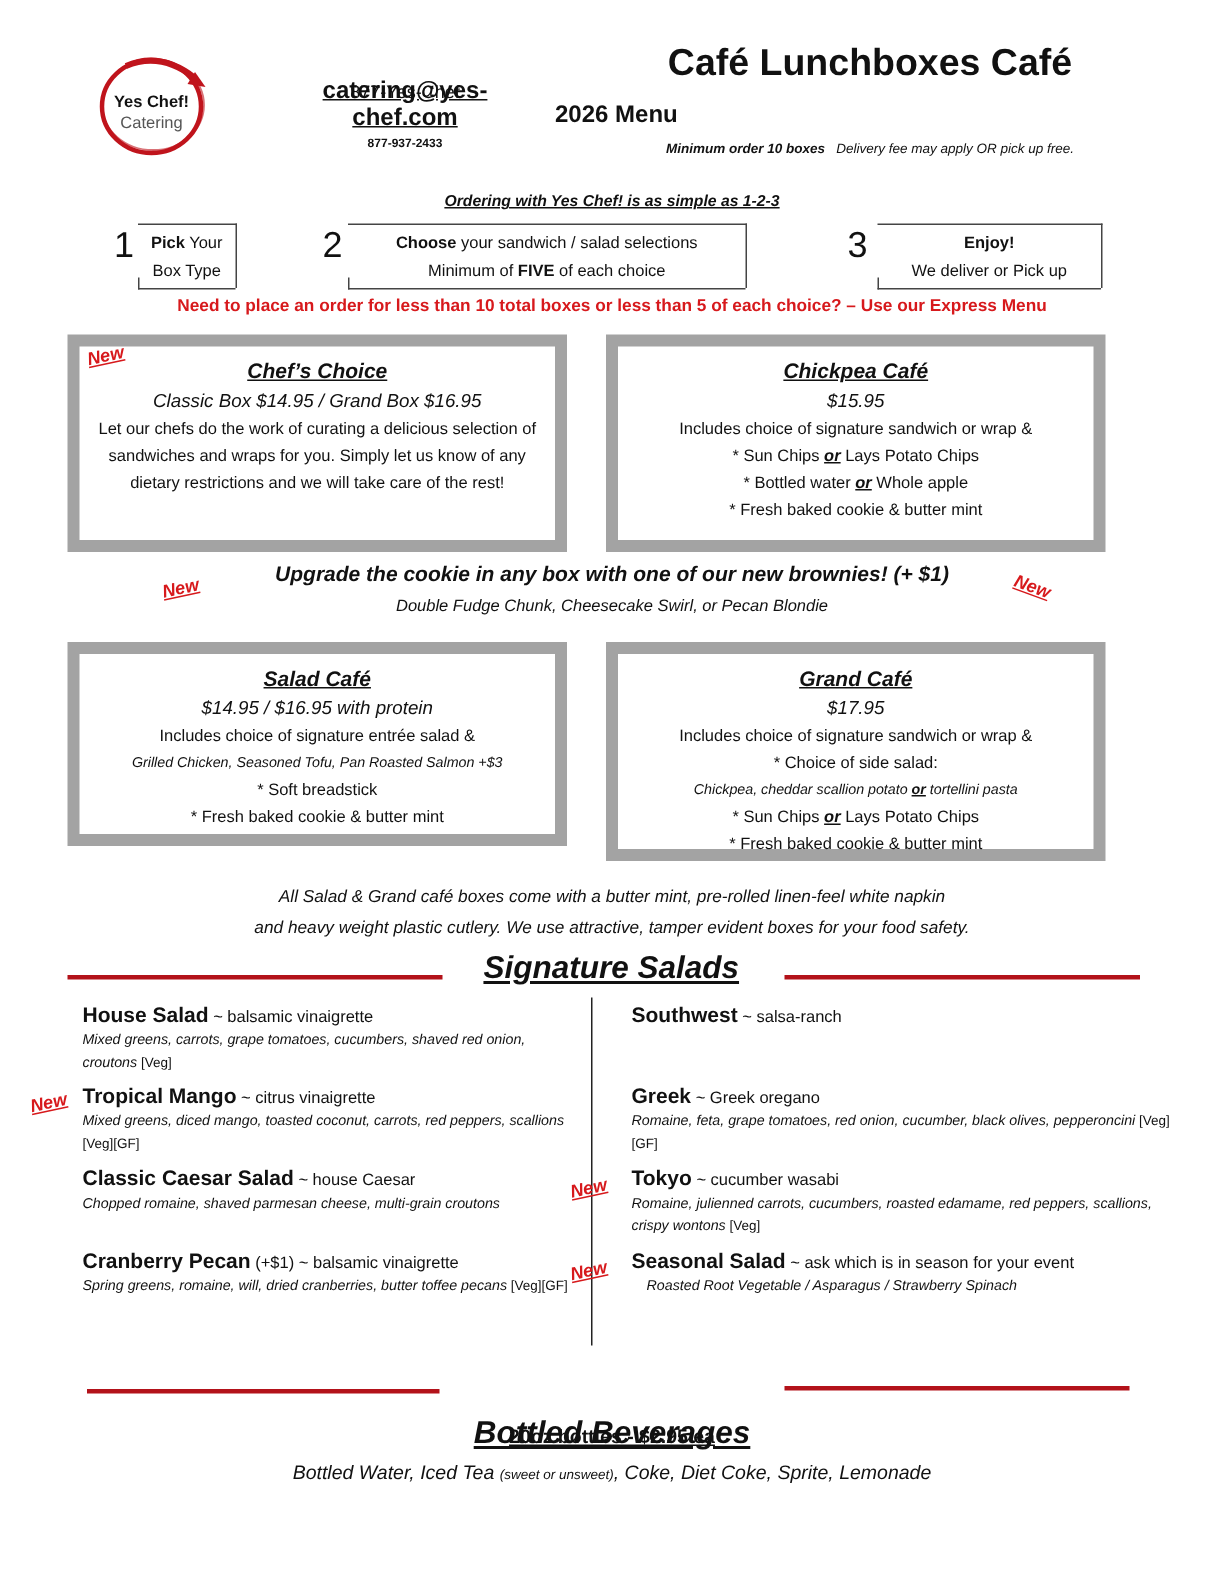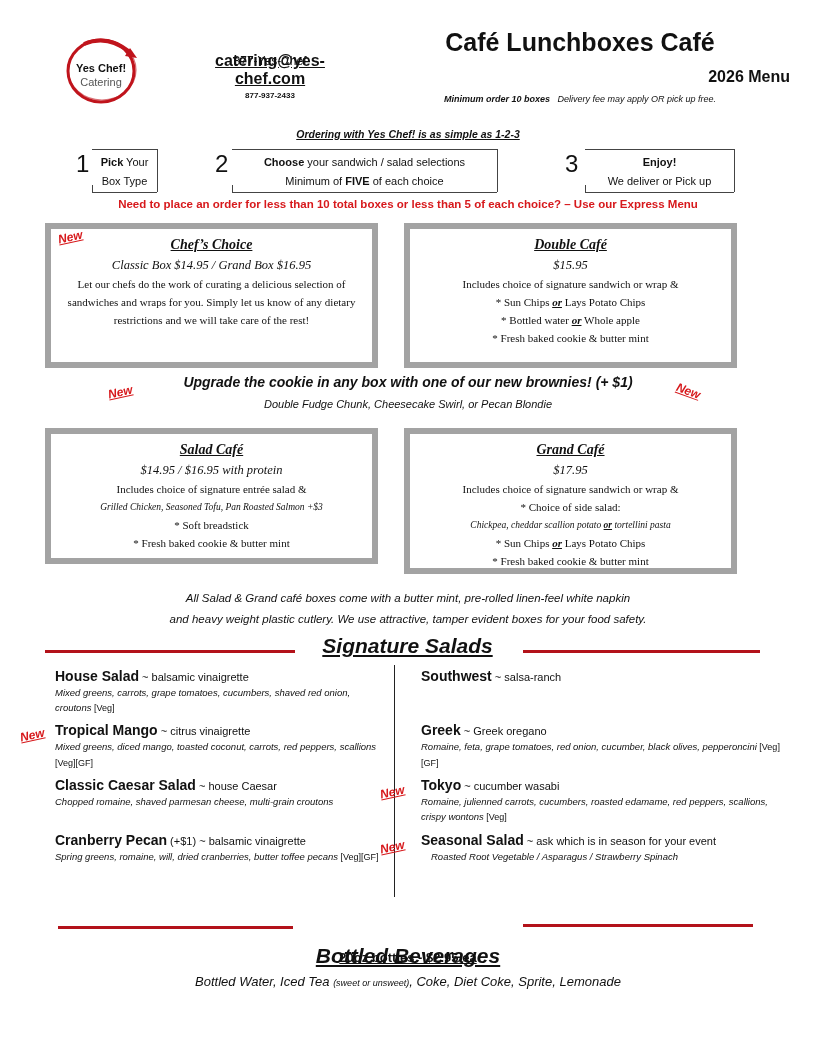--- a/index.html
+++ b/index.html
@@ -15,36 +15,36 @@
   .logo-text2 { left: 62px; top: 76px; width: 78px; font-size: 11px; color: #555; text-align: center; }
 
   
   .contact { left: 180px; width: 180px; text-align: center; }
   .contact-email { top: 52px; font-size: 16px; font-weight: bold; text-decoration: underline; }
   .contact-phone { top: 54px; font-size: 12px; font-weight: normal; }
   .contact-num { top: 91px; font-size: 8px; font-weight: bold; }
 
   
   .title { left: 370px; width: 420px; top: 28px; font-size: 25px; font-weight: bold; text-align: center; }
-  .subtitle { left: 370px; width: 420px; top: 68px; font-size: 16px; font-weight: bold; text-align: right; }
+  .subtitle { left: 370px; width: 420px; top: 68px; font-size: 16px; font-weight: bold; text-align: left; }
   .min-order { left: 370px; width: 420px; top: 94px; font-size: 9px; text-align: center; font-style: italic; }
   .min-order b { font-weight: bold; }
 
   .ordering { left: 0; width: 816px; top: 128px; font-size: 10.5px; font-weight: bold; font-style: italic; text-decoration: underline; text-align: center; }
 
   
   .step-num { font-size: 24px; top: 150px; }
   .step-box { top: 149px; height: 43px; border-top: 1px solid #444; border-right: 1px solid #444; font-size: 11px; text-align: center; line-height: 19px; padding-top: 3px; }
   .step-box::before { content: ""; position: absolute; left: 0; bottom: -1px; width: 1px; height: 8px; background: #444; }
   .step-box::after { content: ""; position: absolute; left: 0; bottom: -1px; width: 100%; height: 1px; background: #444; }
 
   .express { left: 0; width: 816px; top: 198px; font-size: 11.5px; font-weight: bold; color: #d7191c; text-align: center; }
 
   
-  .box { border: 6px solid #a3a3a3; text-align: center; font-size: 11px; line-height: 18px; padding-top: 6px; font-family: Liberation Serif, serif; }
+  .box { border: 8px solid #a3a3a3; text-align: center; font-size: 11px; line-height: 18px; padding-top: 6px; }
   .box-title { font-size: 14px; font-weight: bold; font-style: italic; text-decoration: underline; line-height: 20px; }
   .box-price { font-size: 12.5px; font-style: italic; line-height: 20px; }
   .box-small { font-size: 9.5px; font-style: italic; }
 
   .new { font-family: "Liberation Sans", sans-serif; font-style: italic; font-weight: bold; color: #d7191c; font-size: 12px; text-decoration: underline; transform: rotate(-12deg); display: inline-block; }
   .new-right { transform: rotate(20deg); }
 
   .upgrade { left: 0; width: 816px; top: 374px; font-size: 14px; font-weight: bold; font-style: italic; text-align: center; }
   .upgrade-sub { left: 0; width: 816px; top: 398px; font-size: 11px; font-style: italic; text-align: center; }
 
@@ -112,21 +112,21 @@
 <div class="abs express">Need to place an order for less than 10 total boxes or less than 5 of each choice? – Use our Express Menu</div>
 
 <div class="abs box" style="left:45px; top:223px; width:333px; height:145px;">
   <div class="box-title">Chef’s Choice</div>
   <div class="box-price">Classic Box $14.95 / Grand Box $16.95</div>
   <div style="padding:0 8px;">Let our chefs do the work of curating a delicious selection of sandwiches and wraps for you.  Simply let us know of any dietary restrictions and we will take care of the rest!</div>
 </div>
 <span class="abs new" style="left:58px; top:230px;">New</span>
 
 <div class="abs box" style="left:404px; top:223px; width:333px; height:145px;">
-  <div class="box-title">Double Café</div>
+  <div class="box-title">Chickpea Café</div>
   <div class="box-price">$15.95</div>
   <div>Includes choice of signature sandwich or wrap &amp;</div>
   <div><span>* Sun Chips </span><b class="ital ul">or</b><span> Lays Potato Chips</span></div>
   <div><span>* Bottled water </span><b class="ital ul">or</b><span> Whole apple</span></div>
   <div>* Fresh baked cookie &amp; butter mint</div>
 </div>
 
 <div class="abs upgrade">Upgrade the cookie in any box with one of our new brownies! (+ $1)</div>
 <div class="abs upgrade-sub">Double Fudge Chunk, Cheesecake Swirl, or Pecan Blondie</div>
 <span class="abs new" style="left:108px; top:385px;">New</span>

